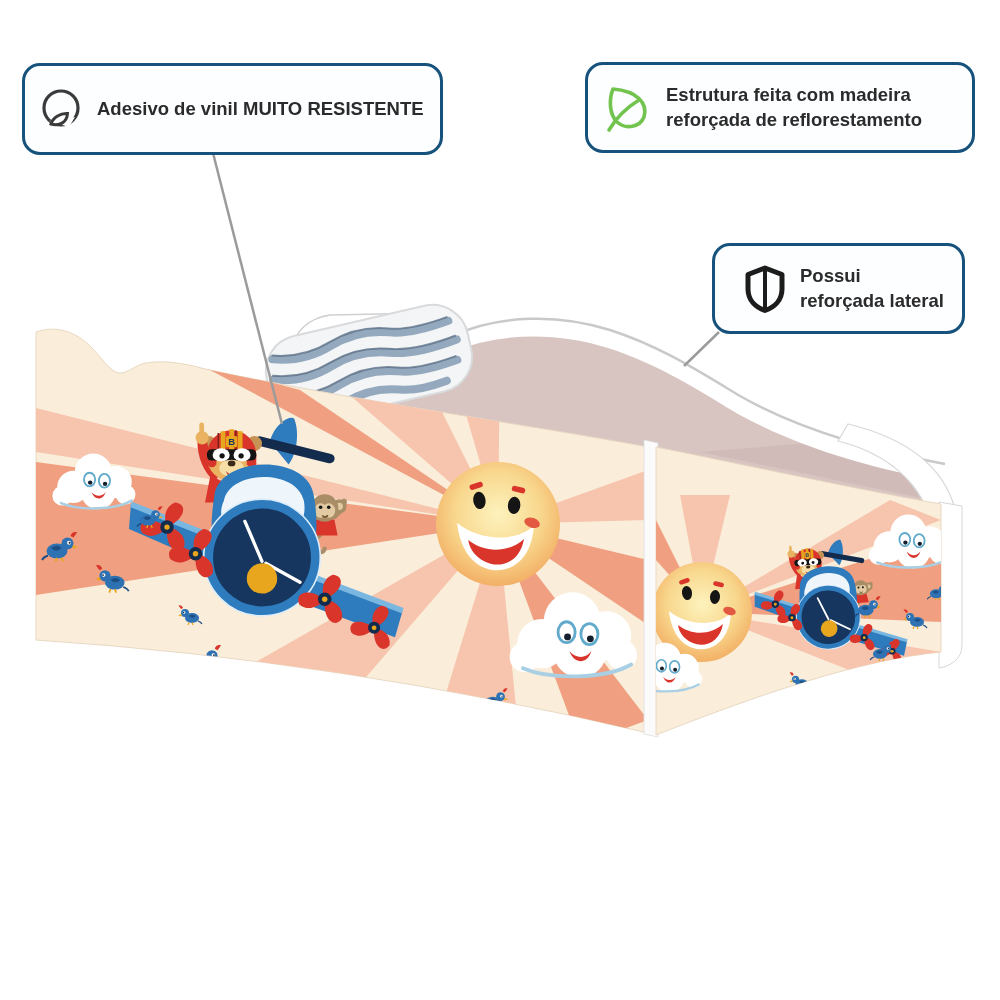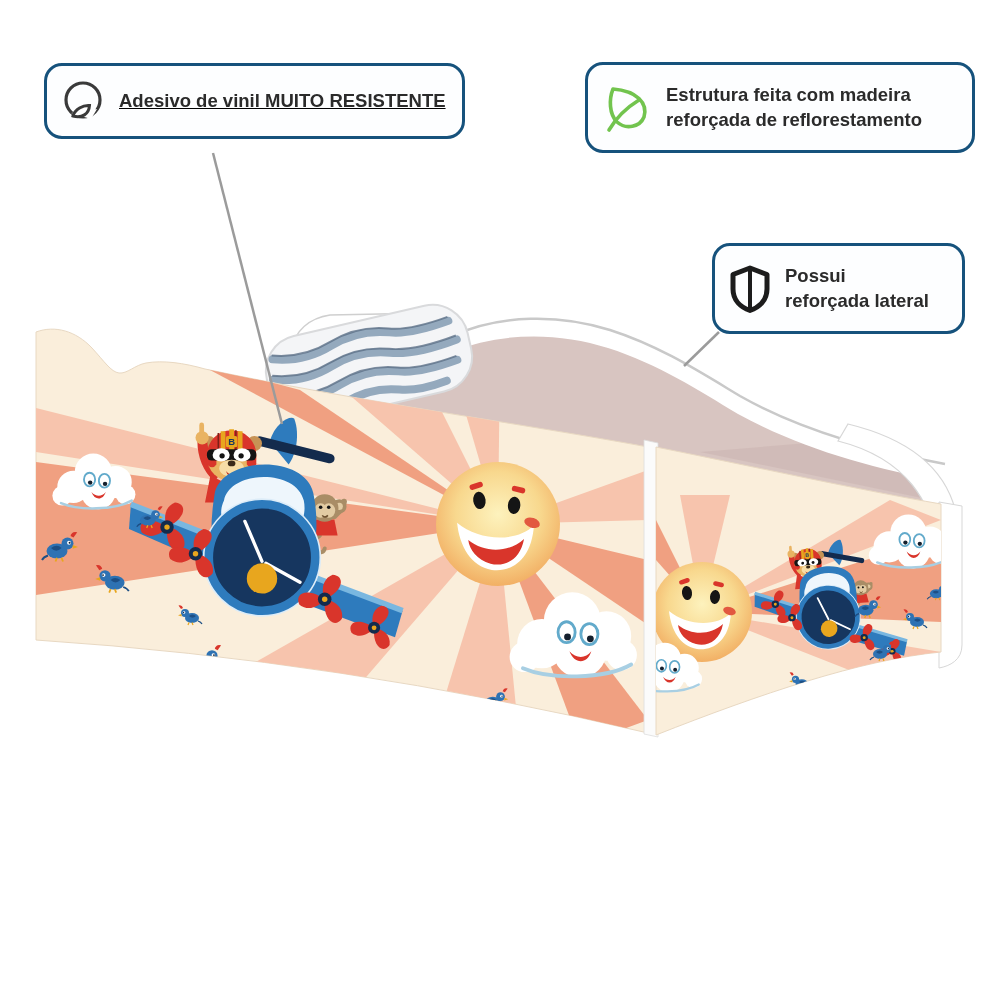--- a/index.html
+++ b/index.html
@@ -15,23 +15,23 @@
     border:3px solid var(--callout-border,#16527c);
     border-radius:18px;
     background:var(--callout-bg,#fdfeff);
   }
   .callout .ic{flex:0 0 auto; display:flex; align-items:center; justify-content:center;}
   .callout .txt{
     font-weight:bold; font-size:18.5px; line-height:1.32;
     color:var(--callout-text,#2b2b2b); white-space:nowrap;
   }
   .callout .txt span{display:block;}
-  #c1{left:44px; top:63px; width:421px; height:76px;text-decoration:underline;}
+  #c1{left:22px; top:63px; width:421px; height:92px;}
   #c2{left:585px; top:62px; width:390px; height:91px;}
-  #c3{left:712px; top:243px; width:253px; height:91px;}
+  #c3{left:712px; top:243px; width:253px; height:91px;justify-content:flex-end;}
 
   
   .f-cream{fill:var(--panel-cream,#faeedb);}
   .f-ray{fill:var(--ray-salmon,#f0a081);}
   .f-raylight{fill:var(--ray-salmon-light,#f7c4ad);}
   .f-blue{fill:var(--plane-blue,#2e7bbd);}
   .f-navy{fill:var(--plane-navy,#16365f);}
   .f-red{fill:var(--accent-red,#d9352b);}
   .f-bird{fill:var(--bird-blue,#2e72b3);}
   .f-mattress{fill:var(--mattress-pink,#d8c5c1);}

